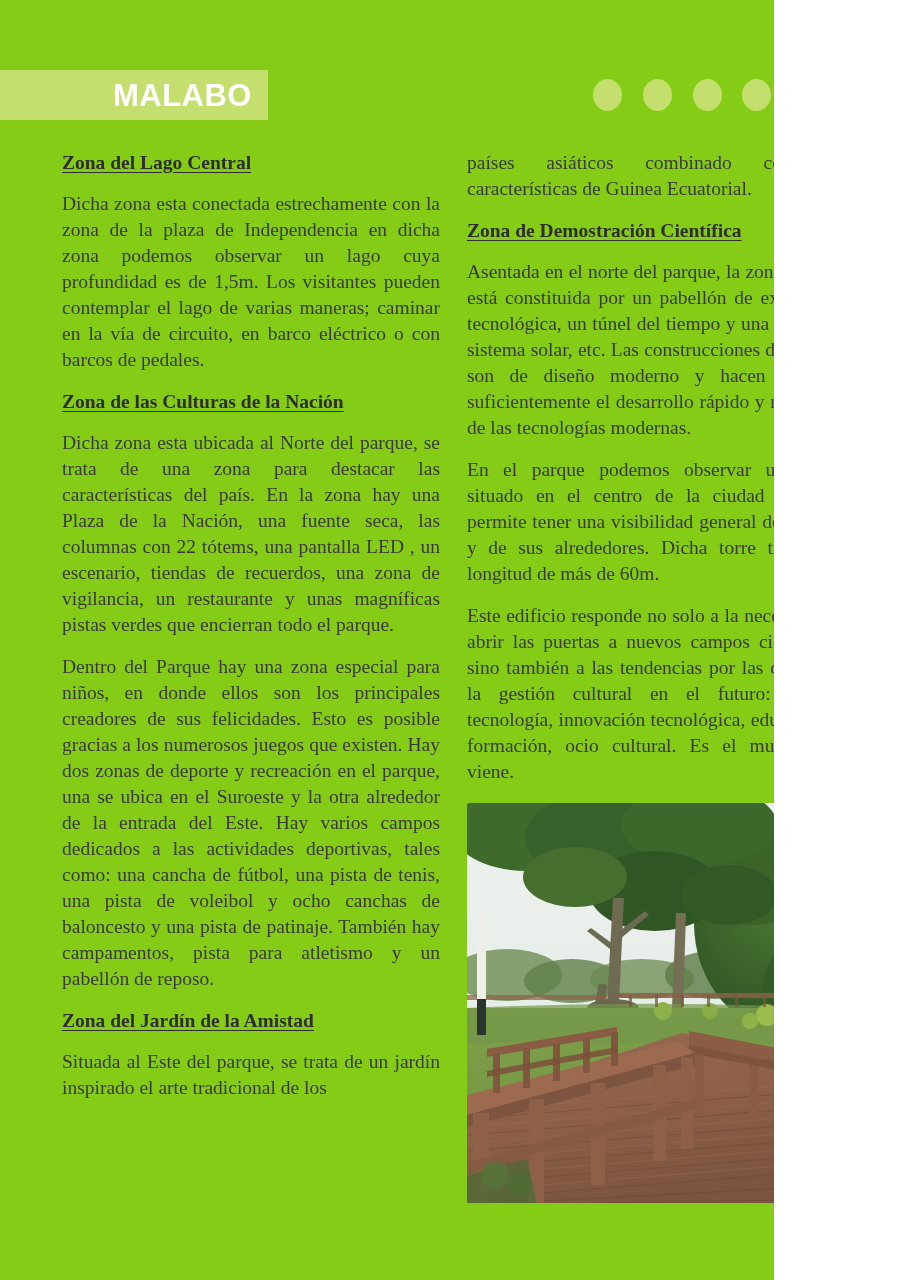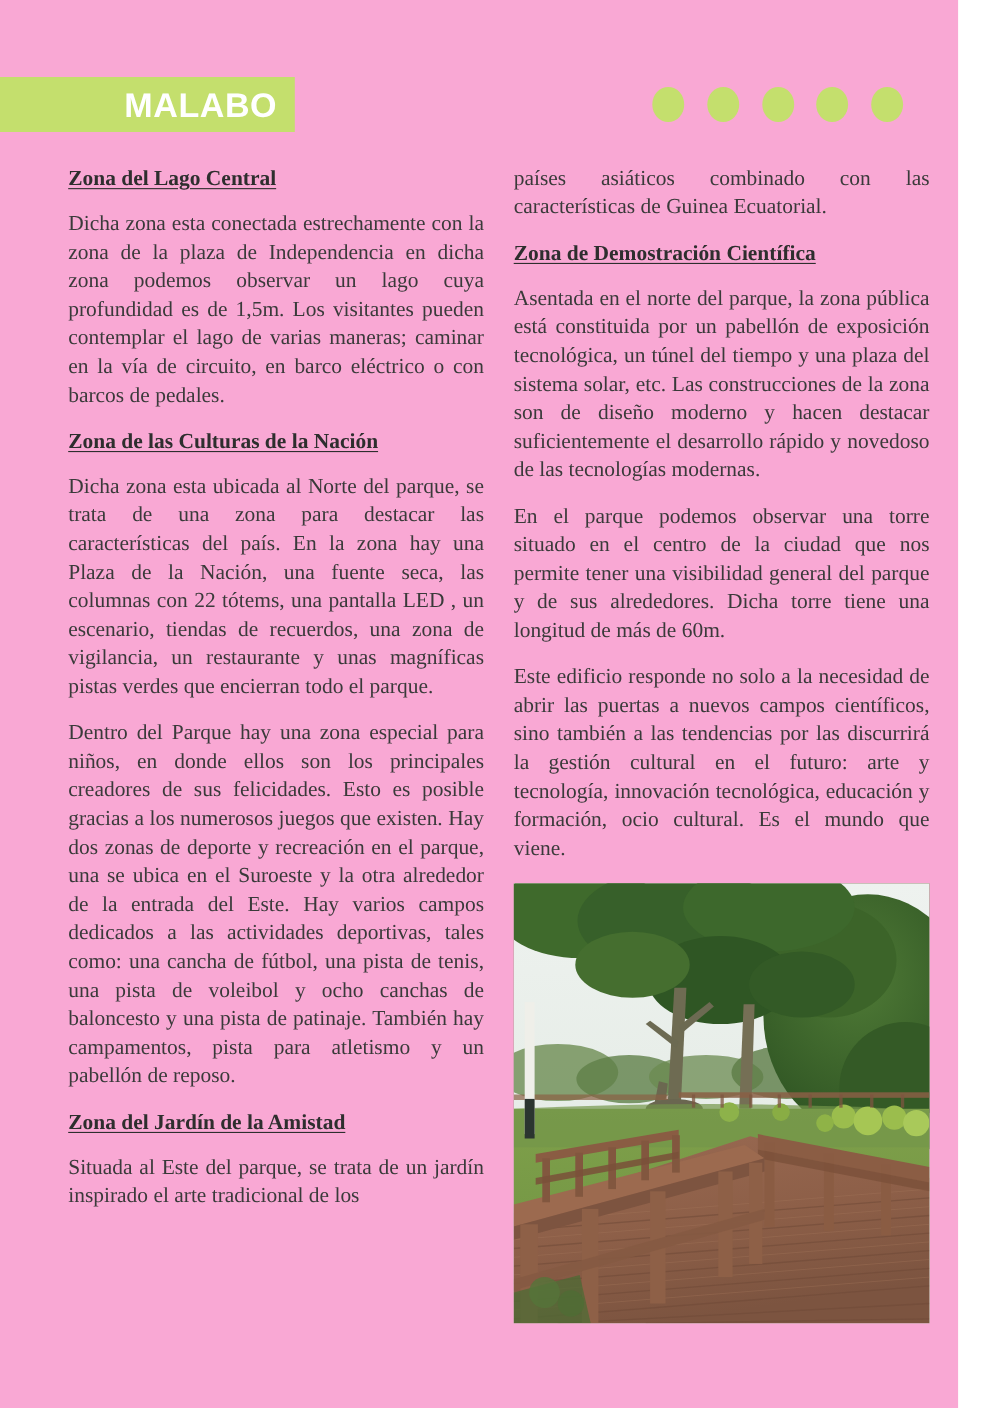--- a/index.html
+++ b/index.html
@@ -2,23 +2,23 @@
 <html><head>
 <meta charset="utf-8">
 <style>
   html, body {
     margin: 0;
     padding: 0;
     background: #ffffff;
   }
   .page {
     position: relative;
-    width: 871px;
+    width: 774px;
     height: 1280px;
-    background: #f9a8d4;
+    background: #84cc16;
     overflow: hidden;
     font-family: "Liberation Serif", "DejaVu Serif", serif;
   }
 
   
   .header-banner {
     position: absolute;
     left: 0;
     top: 70px;
     width: 268px;

